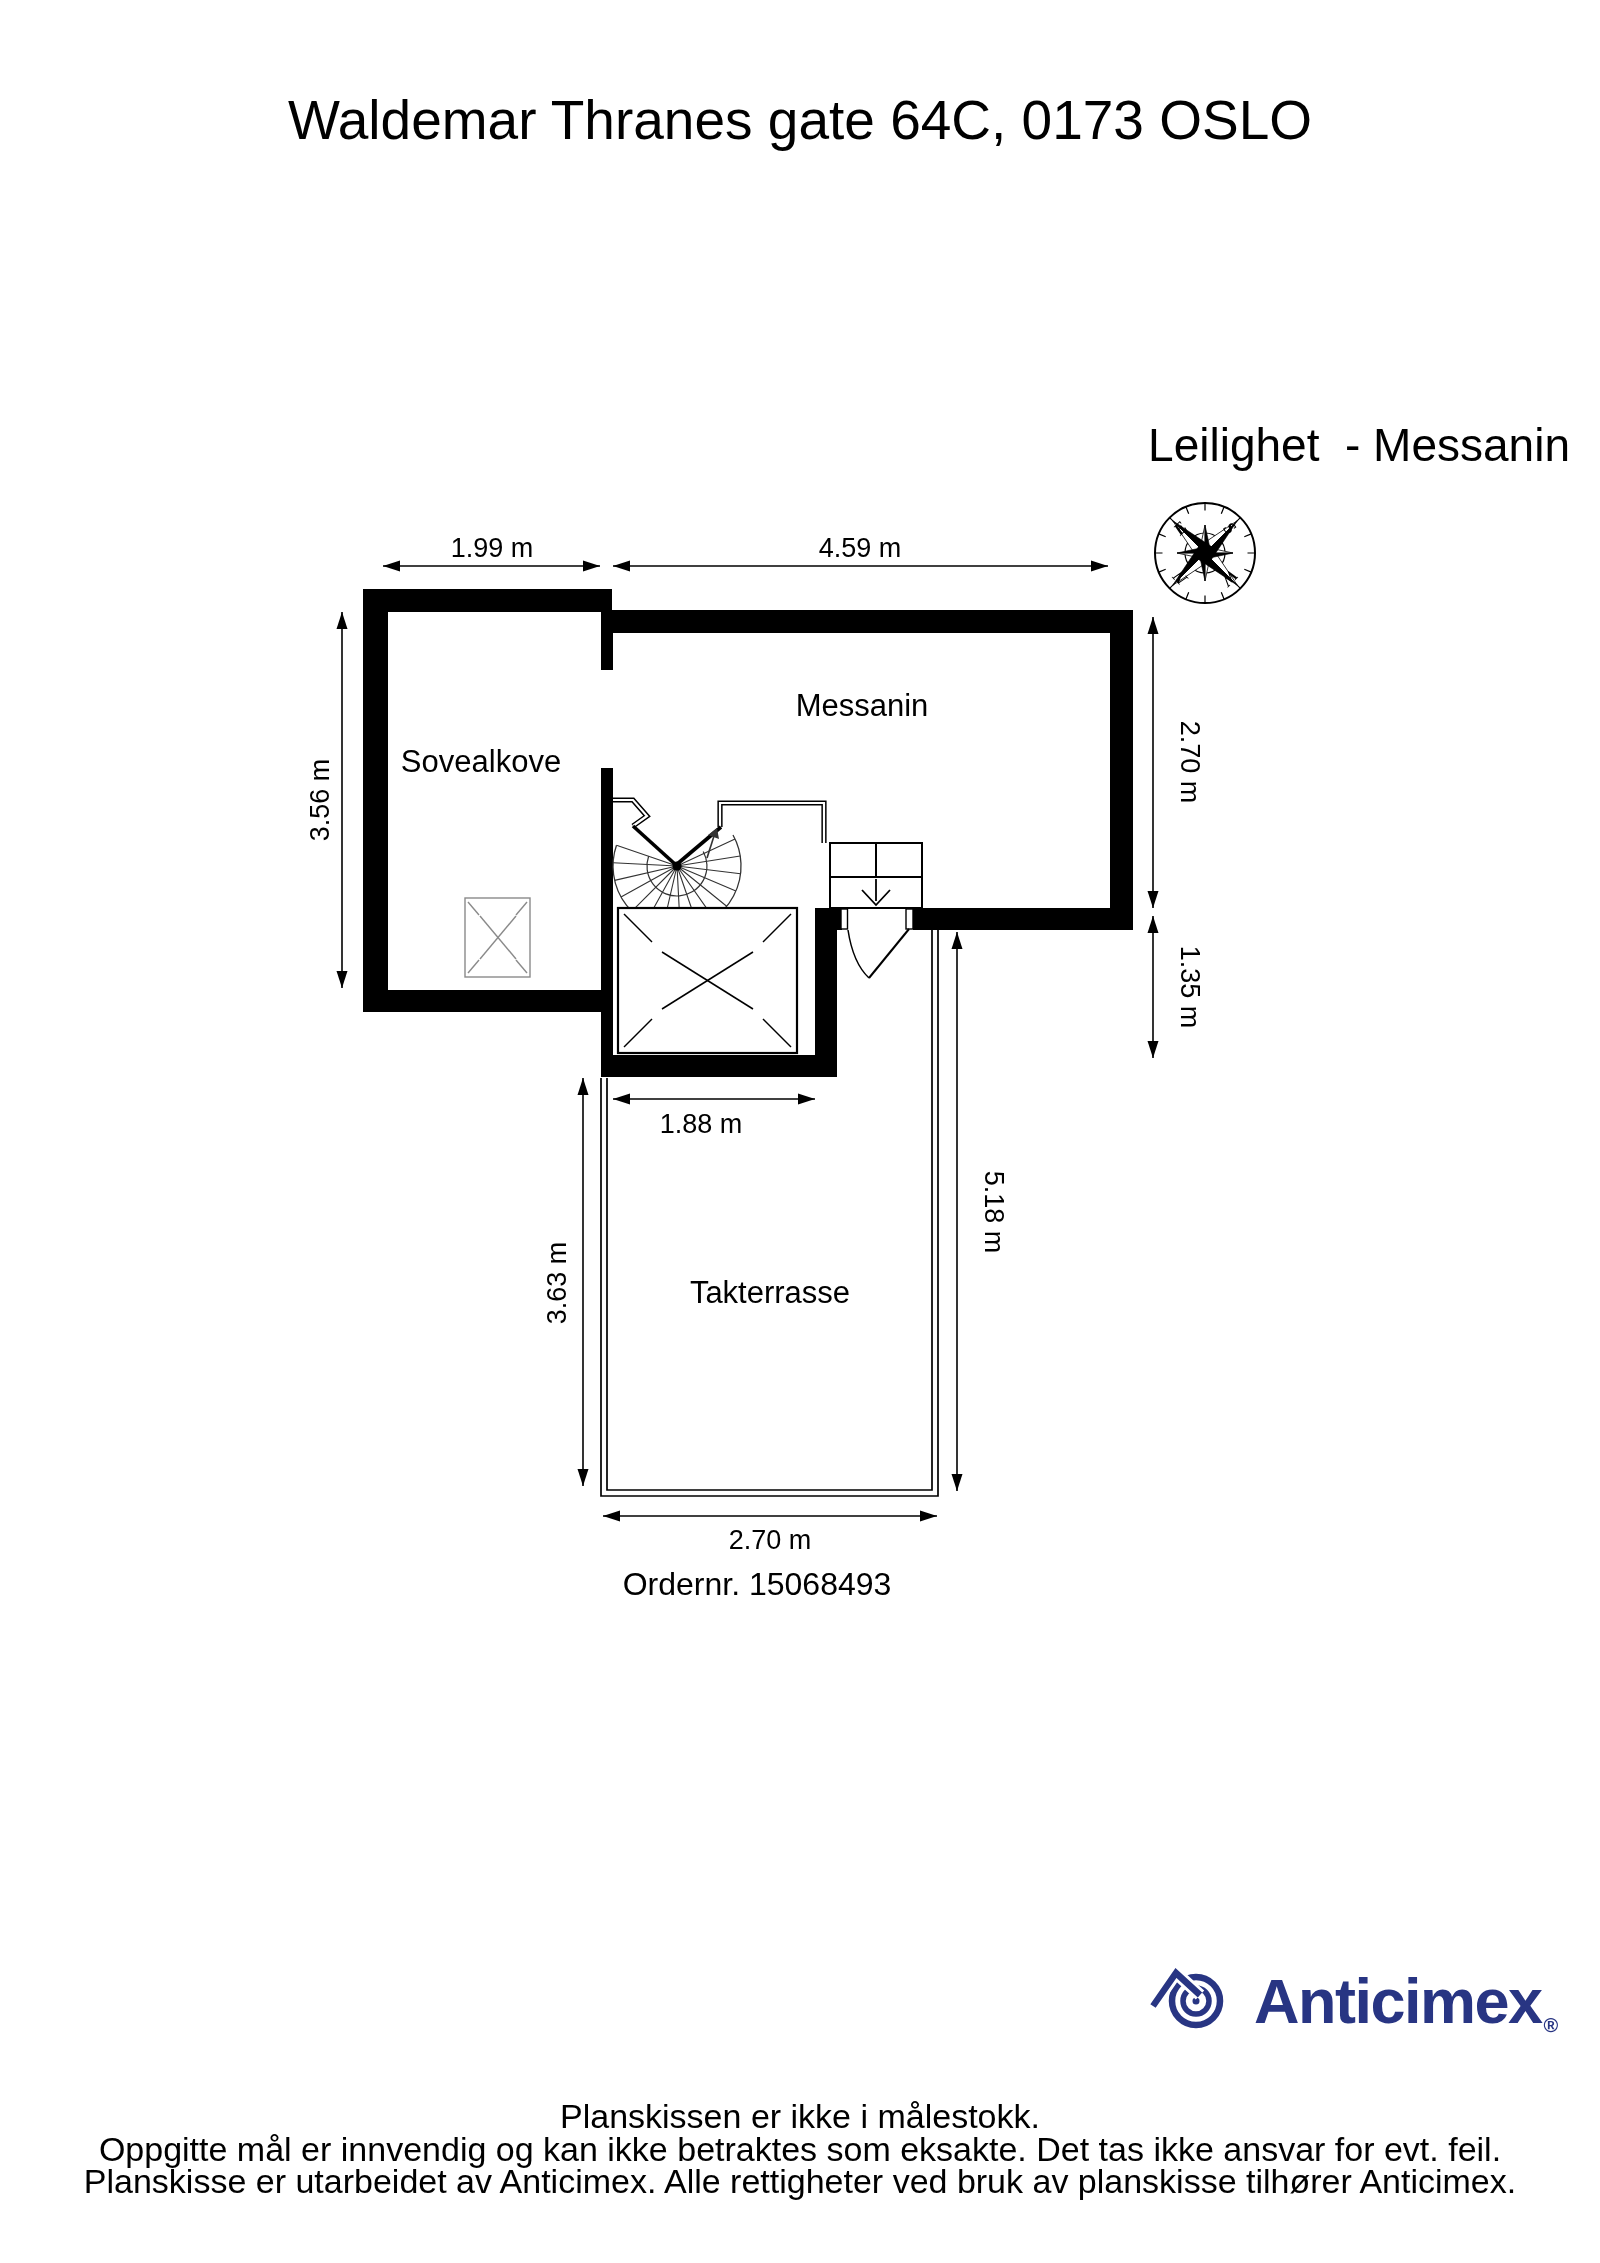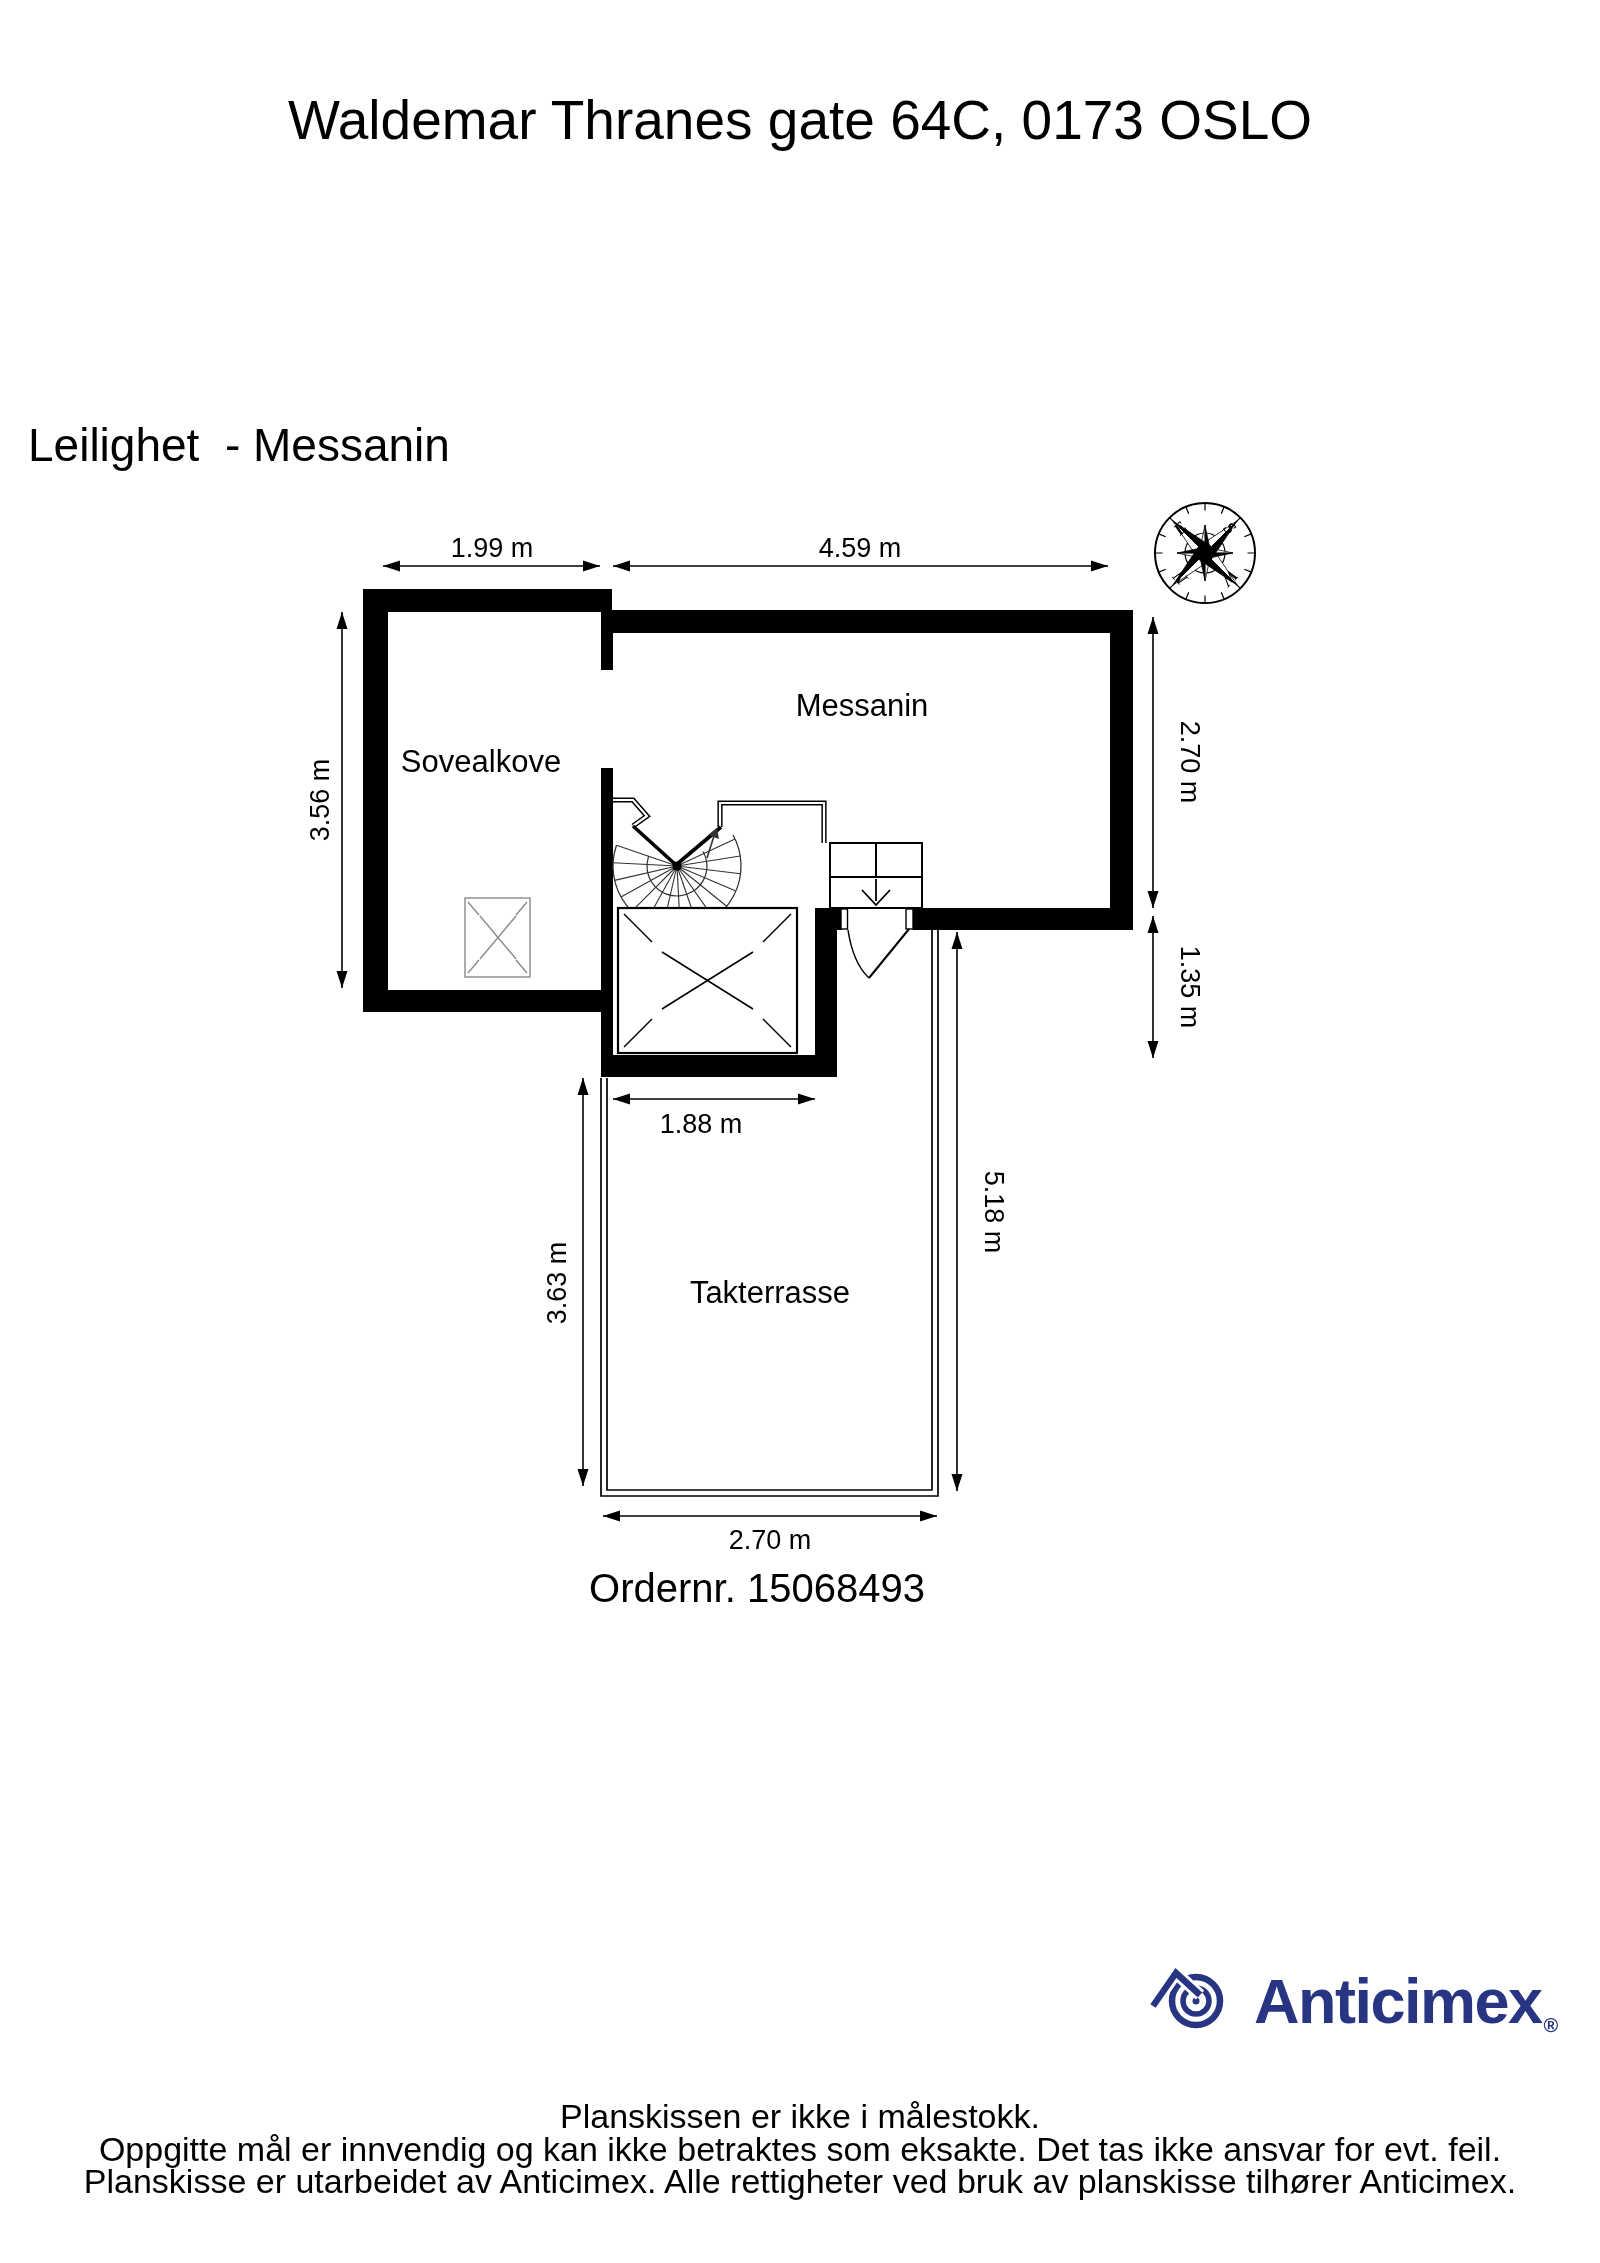--- a/index.html
+++ b/index.html
@@ -1,20 +1,20 @@
 <!DOCTYPE html>
 <html><head>
 <meta charset="utf-8">
 <style>
   html,body{margin:0;padding:0;background:#ffffff;}
   body{width:1600px;height:2263px;position:relative;font-family:"Liberation Sans",sans-serif;color:#000;}
   .abs{position:absolute;}
   #title{top:88px;left:0;width:1600px;text-align:center;font-size:55px;letter-spacing:0px;}
-  #subtitle{top:418px;left:0;width:1570px;text-align:left;font-size:46px;white-space:pre;padding-left:28px;}
-  #ordernr{top:1566px;left:357px;width:800px;text-align:center;font-size:40px;}
+  #subtitle{top:418px;left:0;width:1570px;text-align:right;font-size:46px;white-space:pre;}
+  #ordernr{top:1566px;left:357px;width:800px;text-align:center;font-size:32px;}
   #plan-svg{top:480px;left:280px;}
   #logo{top:1962px;left:1146px;width:420px;height:75px;display:flex;align-items:flex-end;}
   #logo-word{font-size:63px;font-weight:bold;color:#283583;letter-spacing:-1.5px;margin-left:8px;}
   #logo-reg{font-size:20px;font-weight:bold;color:#283583;vertical-align:28px;margin-left:2px;}
   #footer{top:2100px;left:0;width:1600px;text-align:center;font-size:34px;line-height:32.5px;}
   svg text{font-family:"Liberation Sans",sans-serif;}
   .roomlbl{font-size:31px;}
   .dimlbl{font-size:27px;}
   .compass-letter{font-family:"Liberation Serif",serif;font-style:italic;font-weight:bold;font-size:17px;}
 </style>

